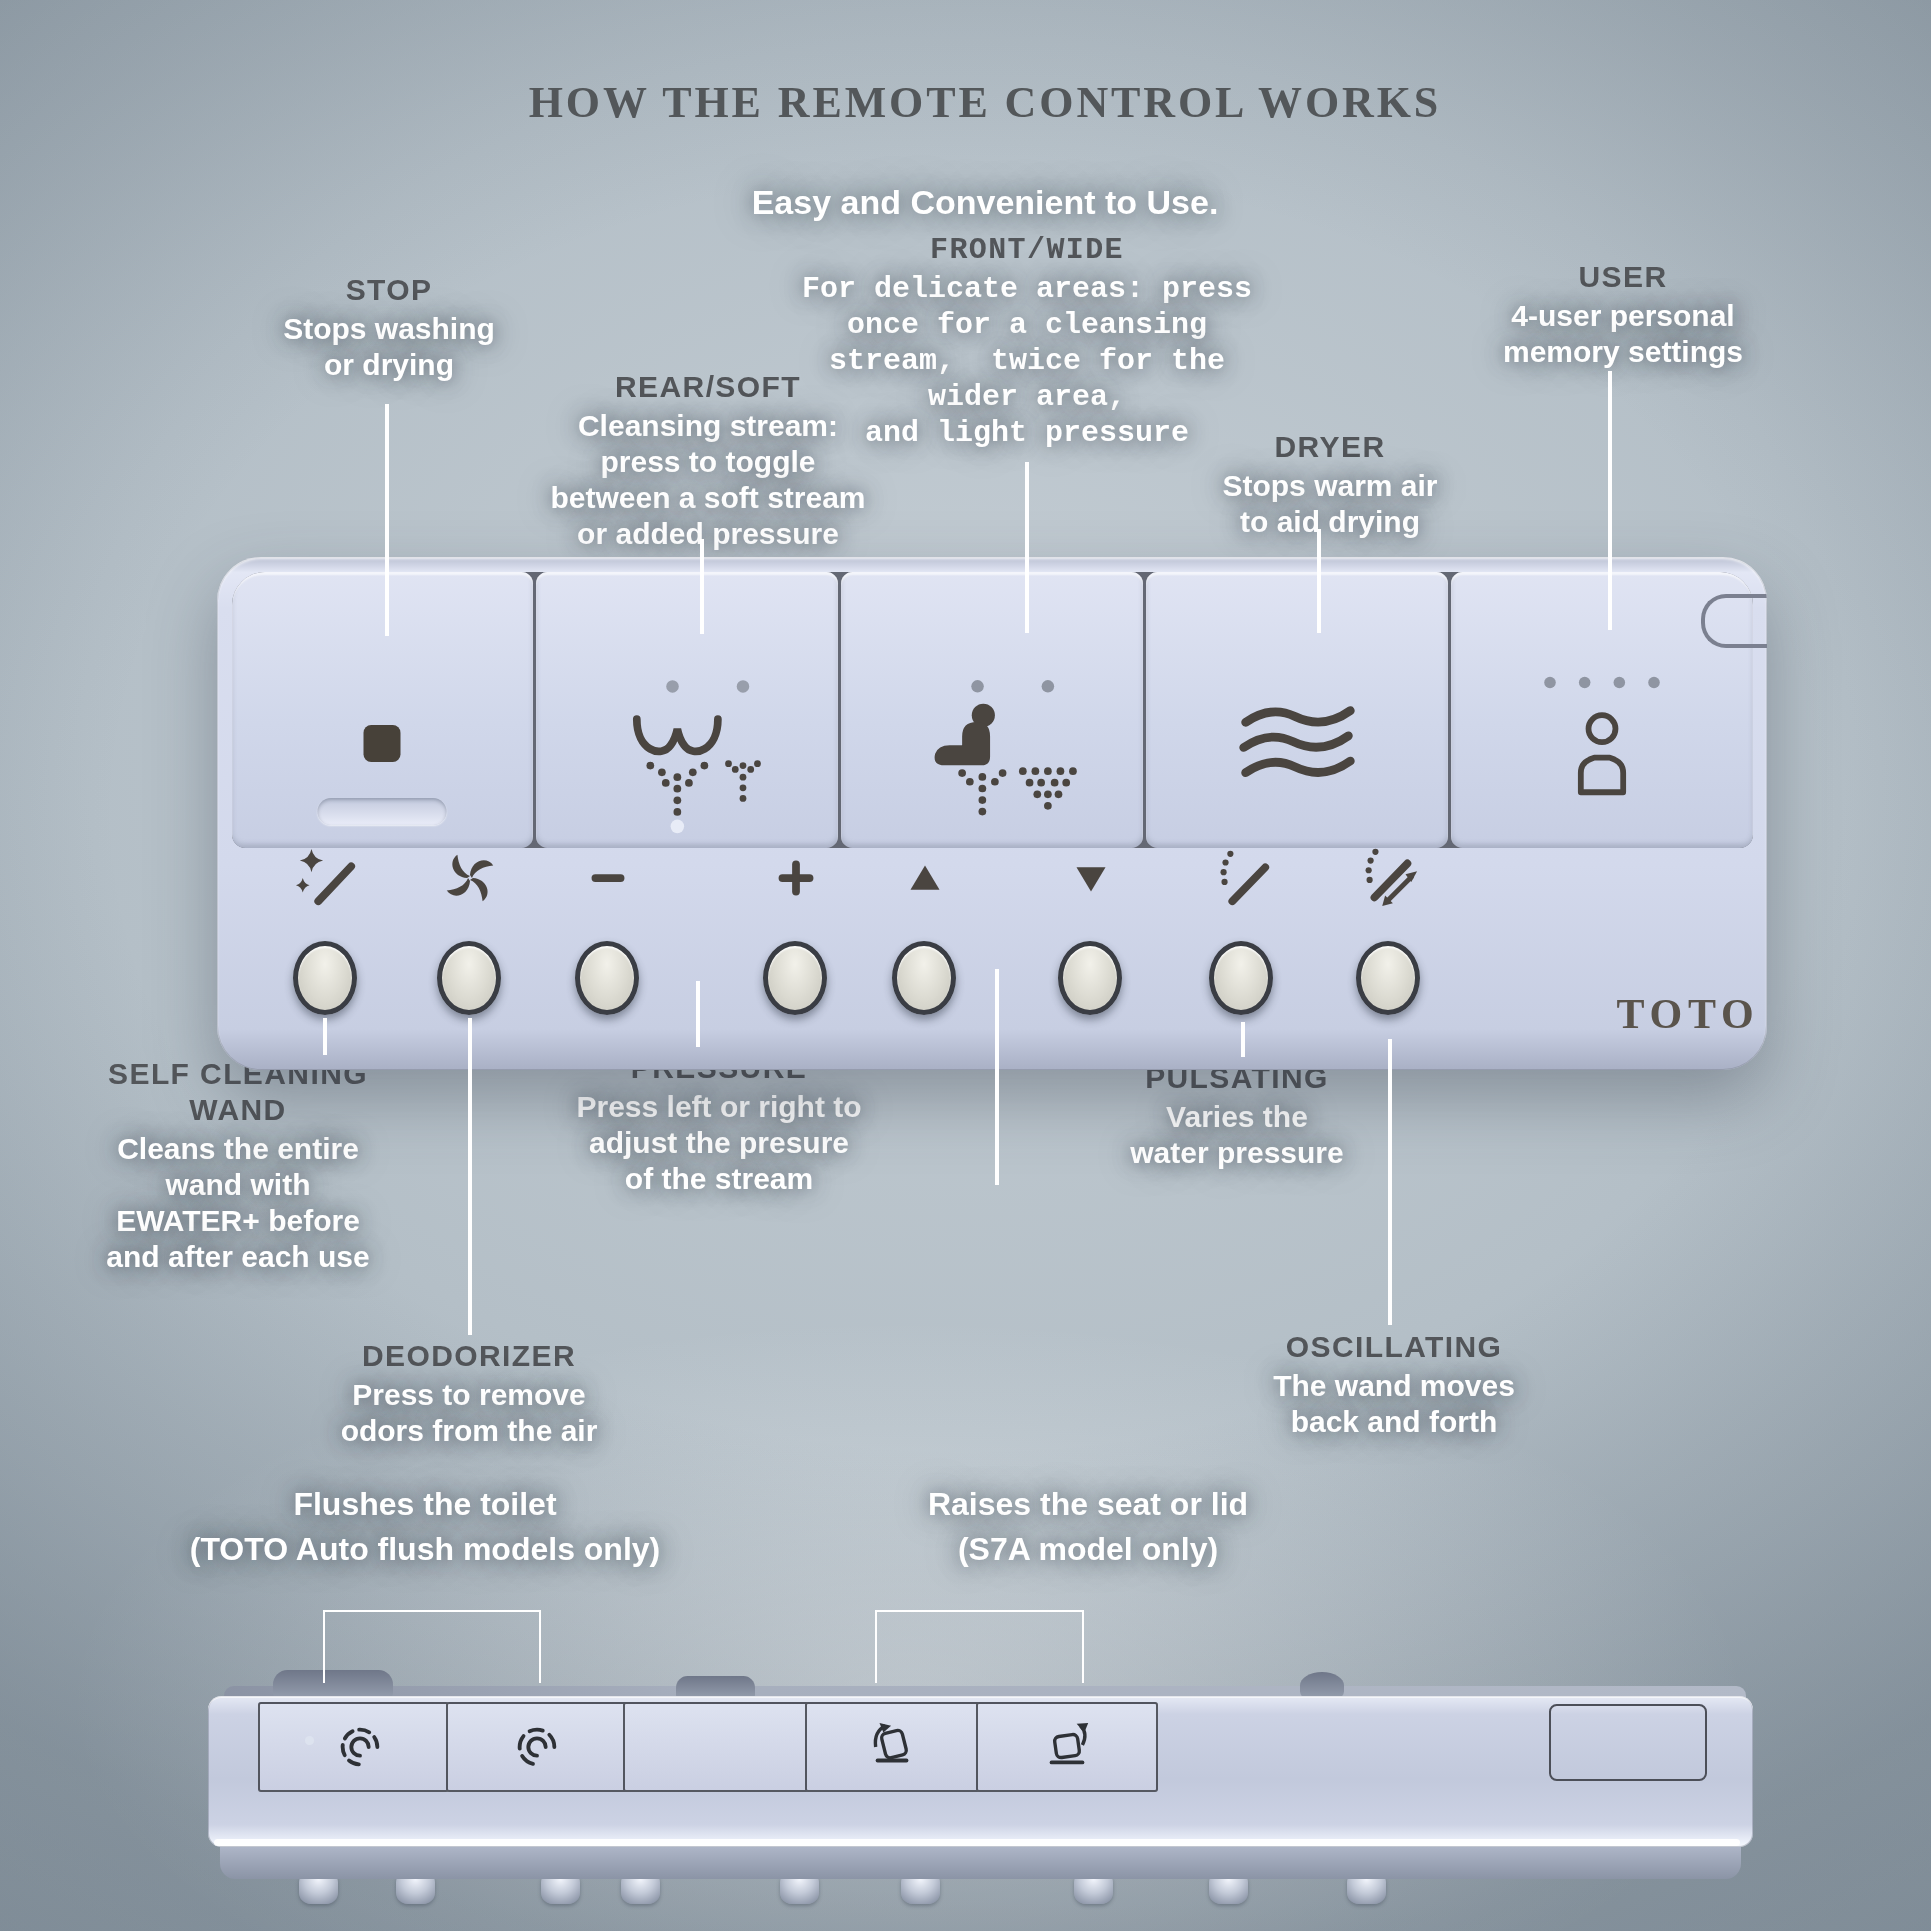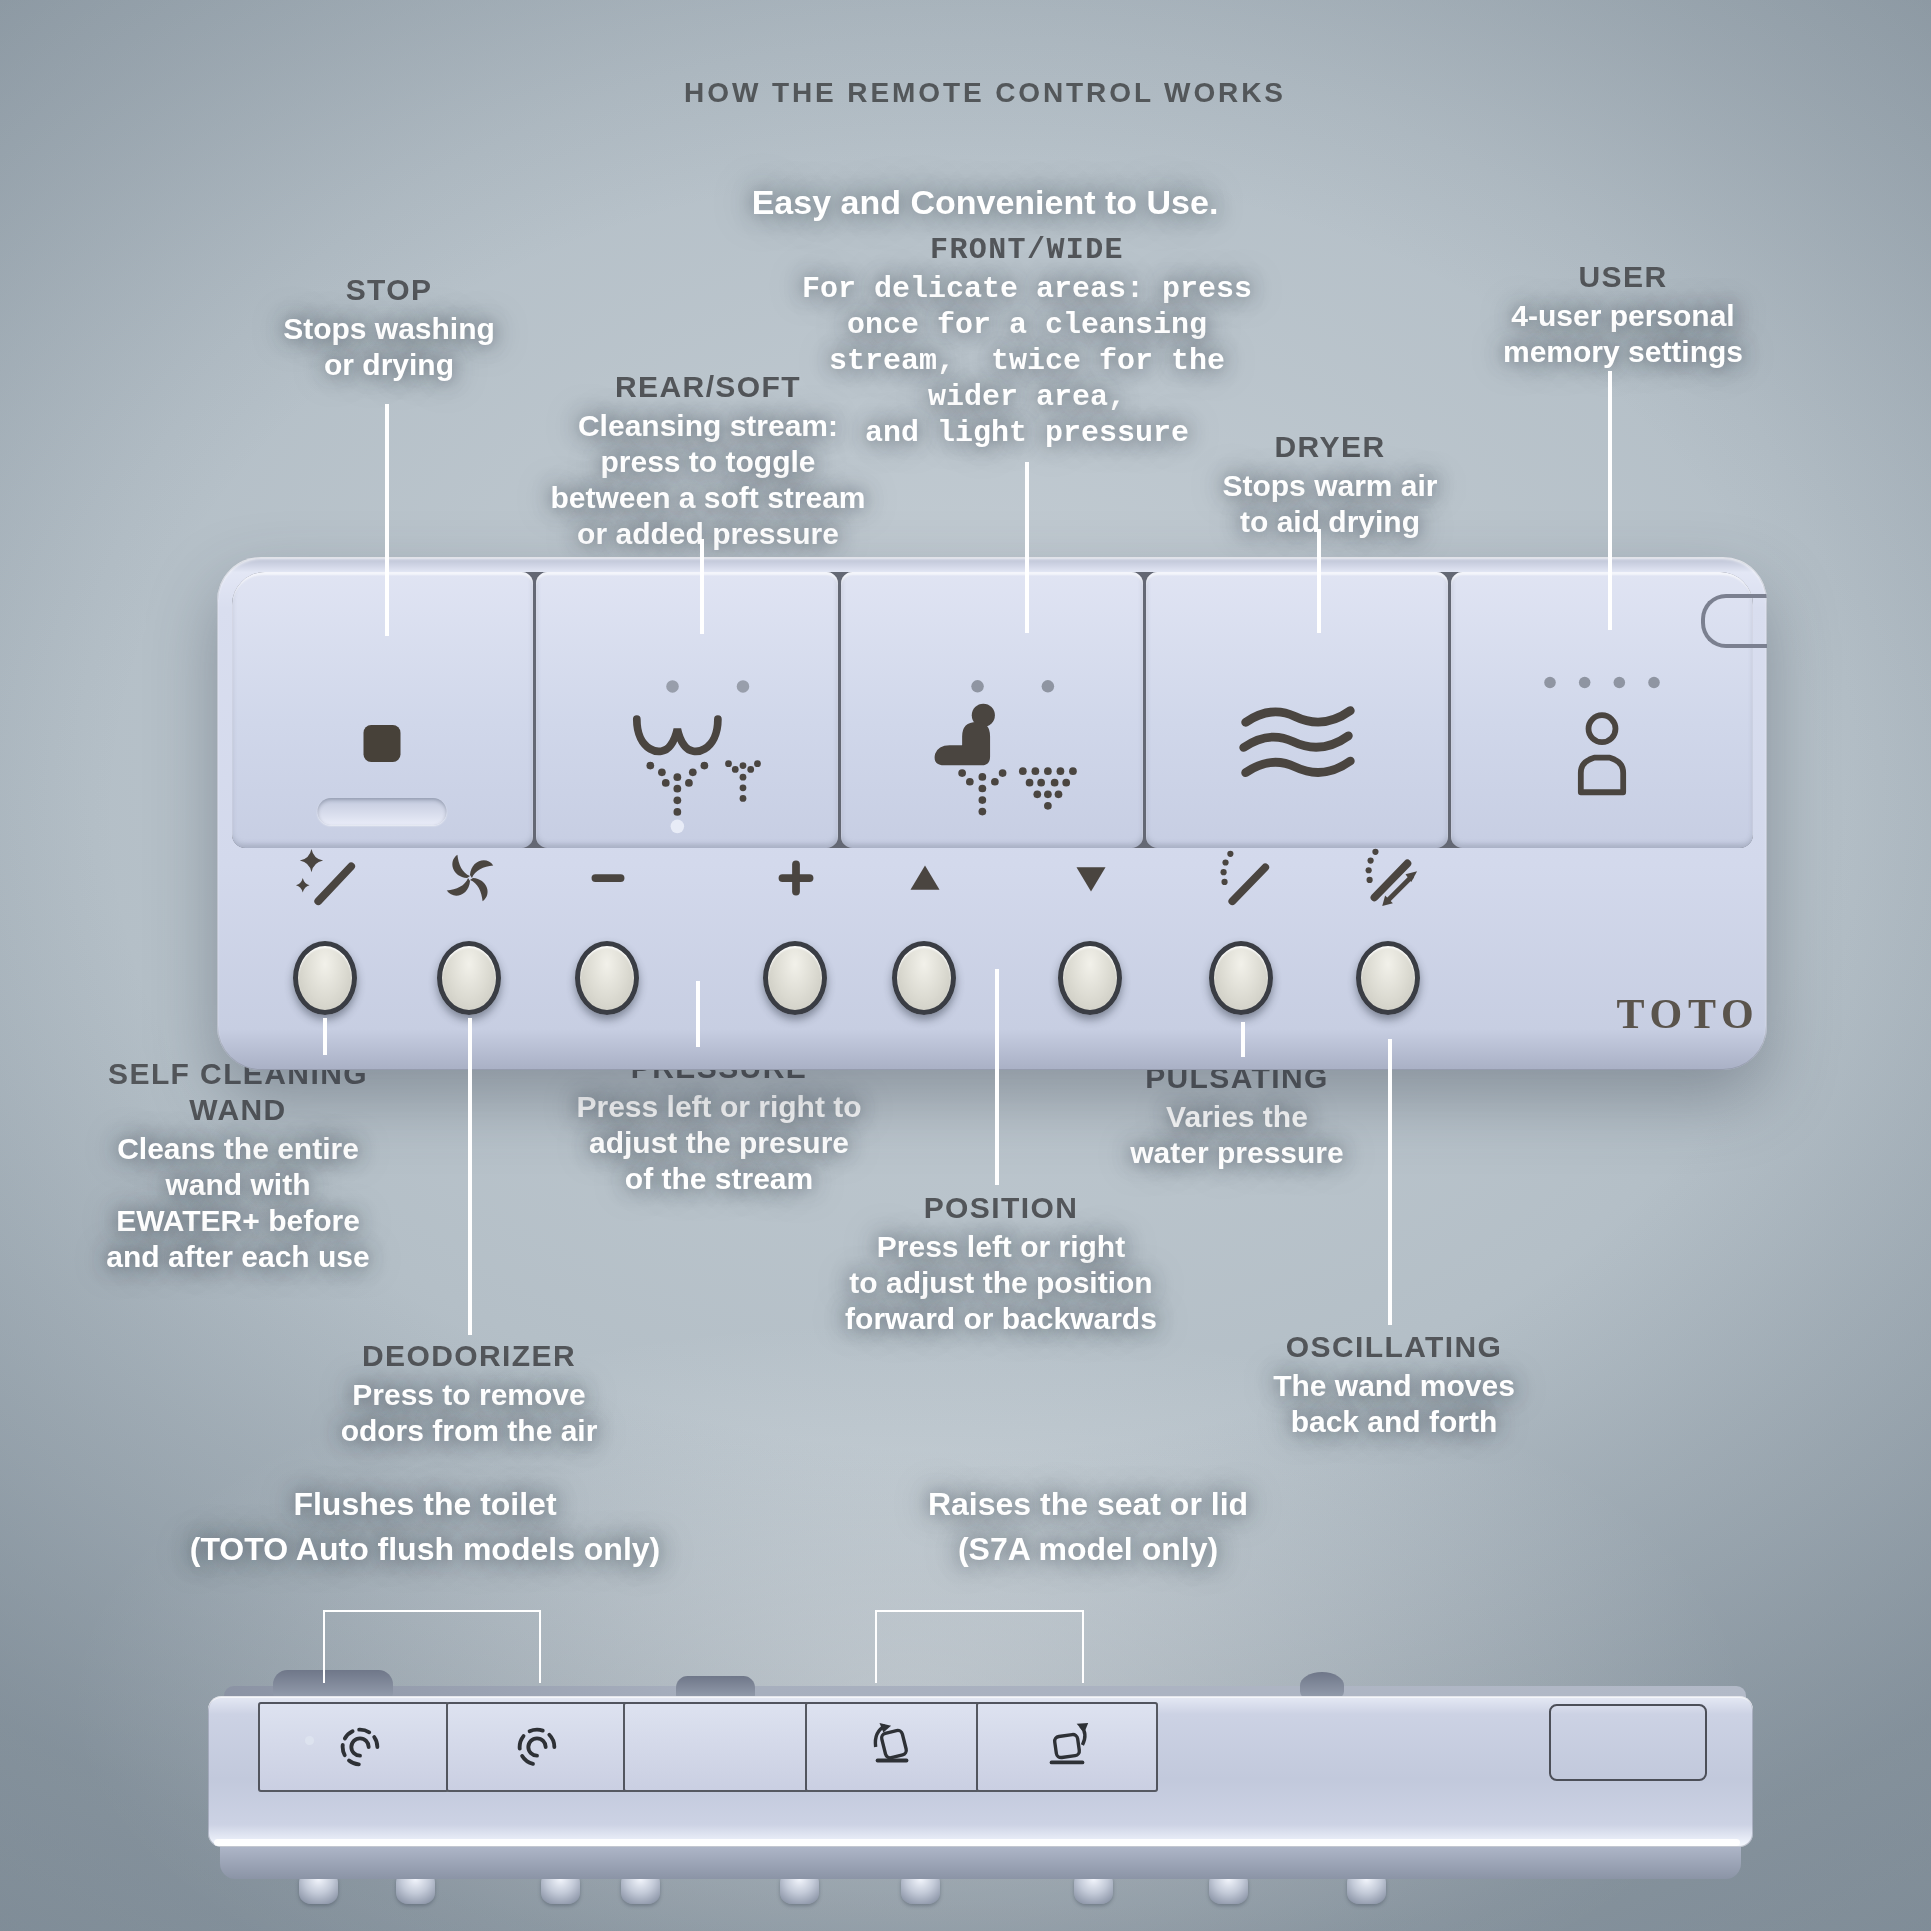--- a/index.html
+++ b/index.html
@@ -6,21 +6,21 @@
   .stage{
     position:relative;width:1931px;height:1931px;overflow:hidden;
     font-family:"Liberation Sans","DejaVu Sans",sans-serif;
     background:
       radial-gradient(62% 28% at 47% 88%, rgba(238,242,245,.55), rgba(238,242,245,0) 70%),
       radial-gradient(120% 95% at 50% 38%, #c4cdd4 0%, #b4bfc7 38%, #9daab4 68%, #8a97a2 100%);
   }
   .vignette{position:absolute;inset:0;pointer-events:none;
     background:radial-gradient(80% 60% at 50% 42%, rgba(0,0,0,0) 55%, rgba(73,86,98,.30) 100%);}
   .title1{position:absolute;left:985px;top:77px;transform:translateX(-50%);
-    font-size:28px;font-weight:700;letter-spacing:2.9px;color:#53575a;white-space:pre;}
+    font-size:44px;font-weight:700;letter-spacing:2.9px;color:#53575a;white-space:pre;font-family:Liberation Serif, serif;}
   .title2{position:absolute;left:985px;top:183px;transform:translateX(-50%);
     font-size:34px;font-weight:700;color:#ffffff;white-space:pre;
     text-shadow:0 0 19.3px rgba(52,62,72,.6),0 0 41px rgba(52,62,72,.35);}
   .callout{position:absolute;transform:translateX(-50%);text-align:center;}
   .callout .h{color:#53565a;font-size:30px;font-weight:700;letter-spacing:1.4px;line-height:36px;white-space:pre-wrap;}
   .callout .b{color:#ffffff;font-size:30px;font-weight:700;line-height:36px;white-space:pre-wrap;margin-top:2.9px;
     text-shadow:0 0 17.4px rgba(52,62,72,.65),0 0 37px rgba(52,62,72,.38);}
   .vline{position:absolute;width:3.9px;background:#ffffff;z-index:30;}
   
   #remote-front{position:absolute;left:217px;top:557px;width:1550px;height:513px;border-radius:44px;z-index:10;
@@ -288,26 +288,20 @@
     <div class="h">DEODORIZER</div>
     <div class="b">Press to remove
 odors from the air</div>
   </div>
   <div class="callout" style="left:691px;top:1050px;margin-left:28px;">
     <div class="h">PRESSURE</div>
     <div class="b">Press left or right to
 adjust the presure
 of the stream</div>
   </div>
-  <div class="callout" style="left:1001px;top:1190px;">
-    <div class="h">POSITION</div>
-    <div class="b">Press left or right
-to adjust the position
-forward or backwards</div>
-  </div>
   <div class="callout" style="left:1394px;top:1329px;">
     <div class="h">OSCILLATING</div>
     <div class="b">The wand moves
 back and forth</div>
   </div>
   <div class="callout" style="left:1237px;top:1060px;">
     <div class="h">PULSATING</div>
     <div class="b">Varies the
 water pressure</div>
   </div>

